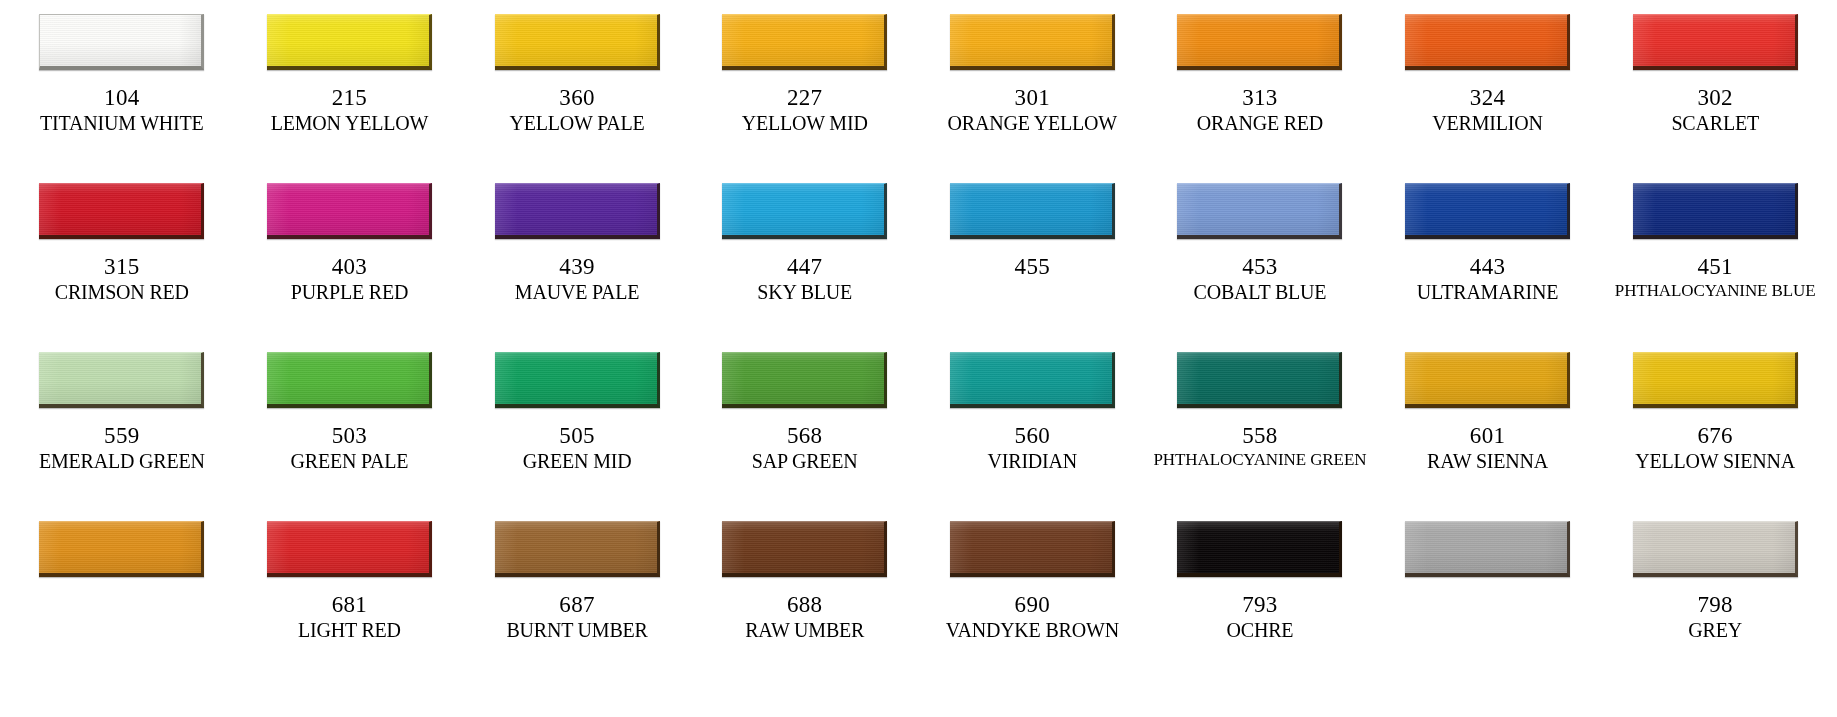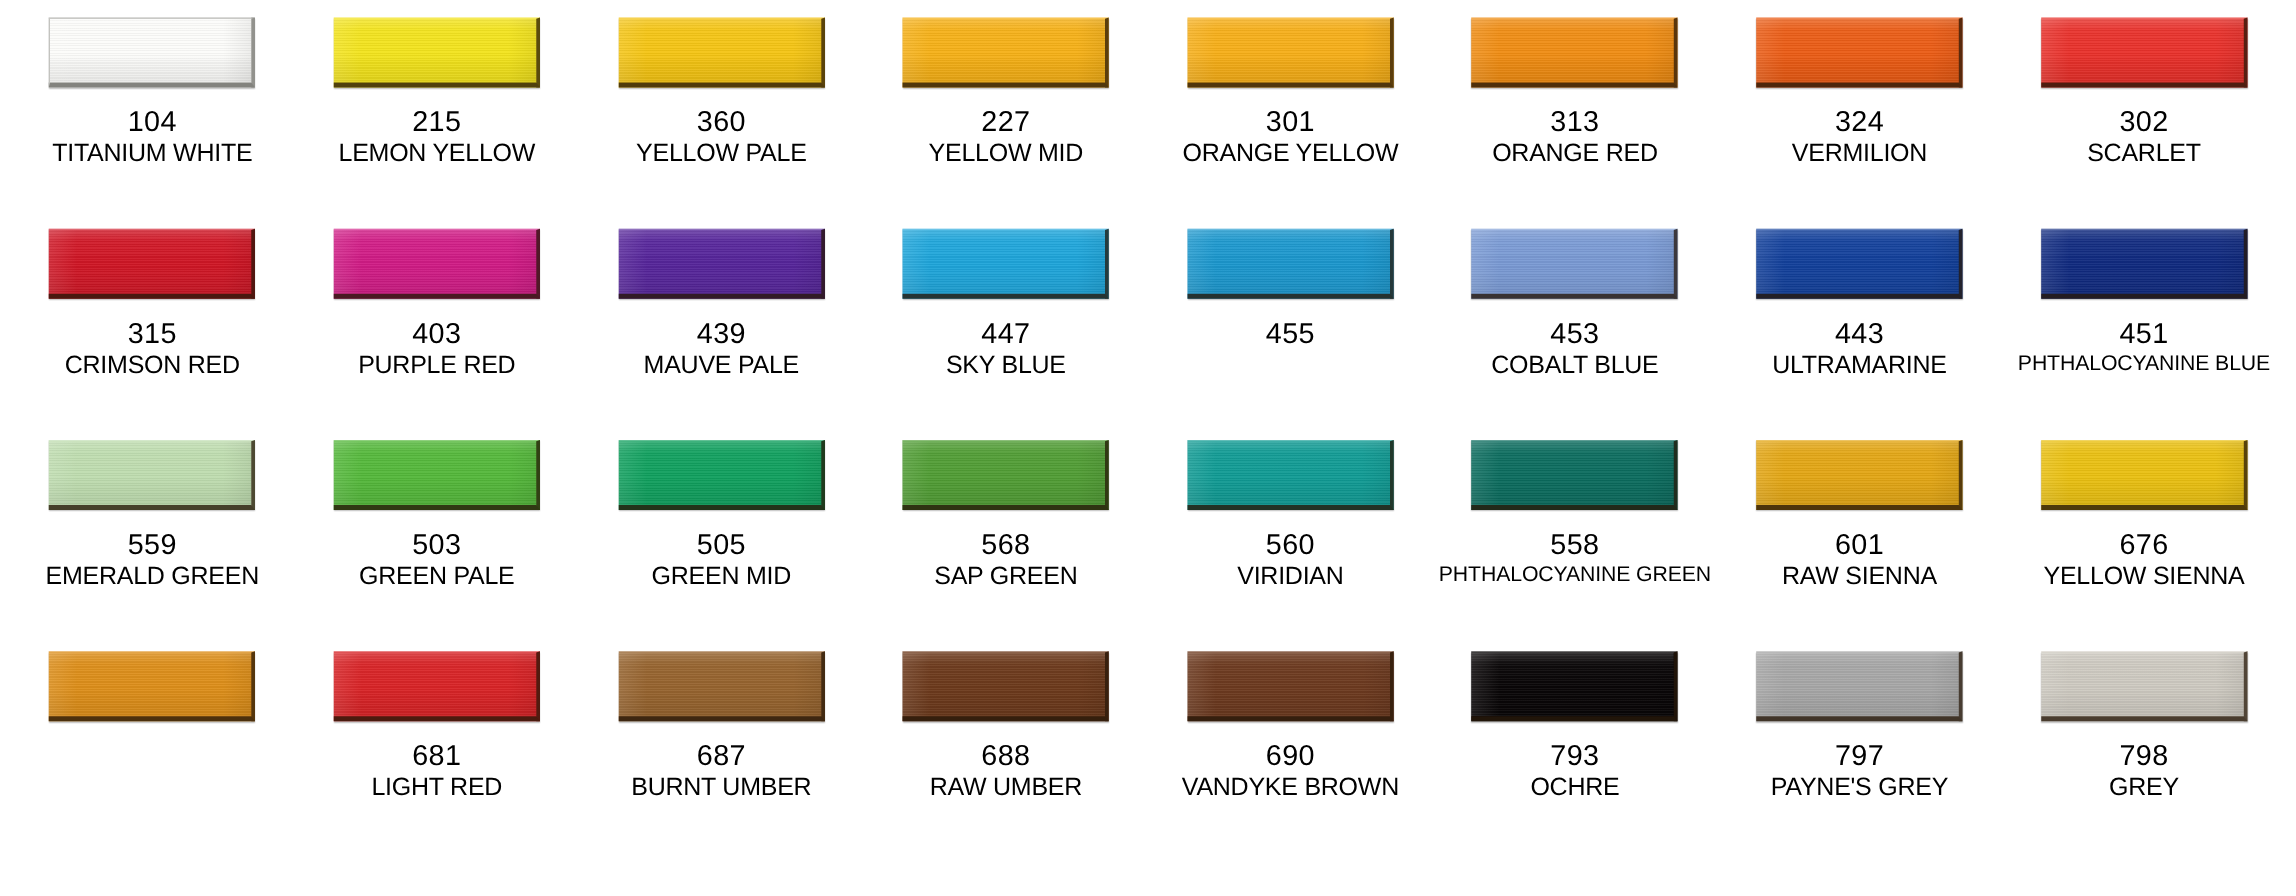--- a/index.html
+++ b/index.html
@@ -22,20 +22,21 @@
     justify-content: flex-start;
     box-sizing: border-box;
     padding: 14px 8px 0 8px;
   }
   .swatch-row {
     display: flex;
     flex-direction: row;
     width: 100%;
     height: 169px;
     box-sizing: border-box;
+    font-family: Liberation Serif, serif;
   }
   .swatch-cell {
     flex: 1 1 0;
     display: flex;
     flex-direction: column;
     align-items: center;
     box-sizing: border-box;
     padding: 0 4px;
   }
   .chip-wrap {
@@ -383,24 +384,20 @@
         </div>
         <div class="labels">
           <div class="code">793</div>
           <div class="name">OCHRE</div>
         </div>
       </div>
       <div class="swatch-cell">
         <div class="chip-wrap">
           <div class="chip" style="background-color: rgb(168, 168, 168);"></div>
         </div>
-        <div class="labels">
-          <div class="code">797</div>
-          <div class="name">PAYNE'S GREY</div>
-        </div>
       </div>
       <div class="swatch-cell">
         <div class="chip-wrap">
           <div class="chip" style="background-color: rgb(207, 203, 194);"></div>
         </div>
         <div class="labels">
           <div class="code">798</div>
           <div class="name">GREY</div>
         </div>
       </div>

